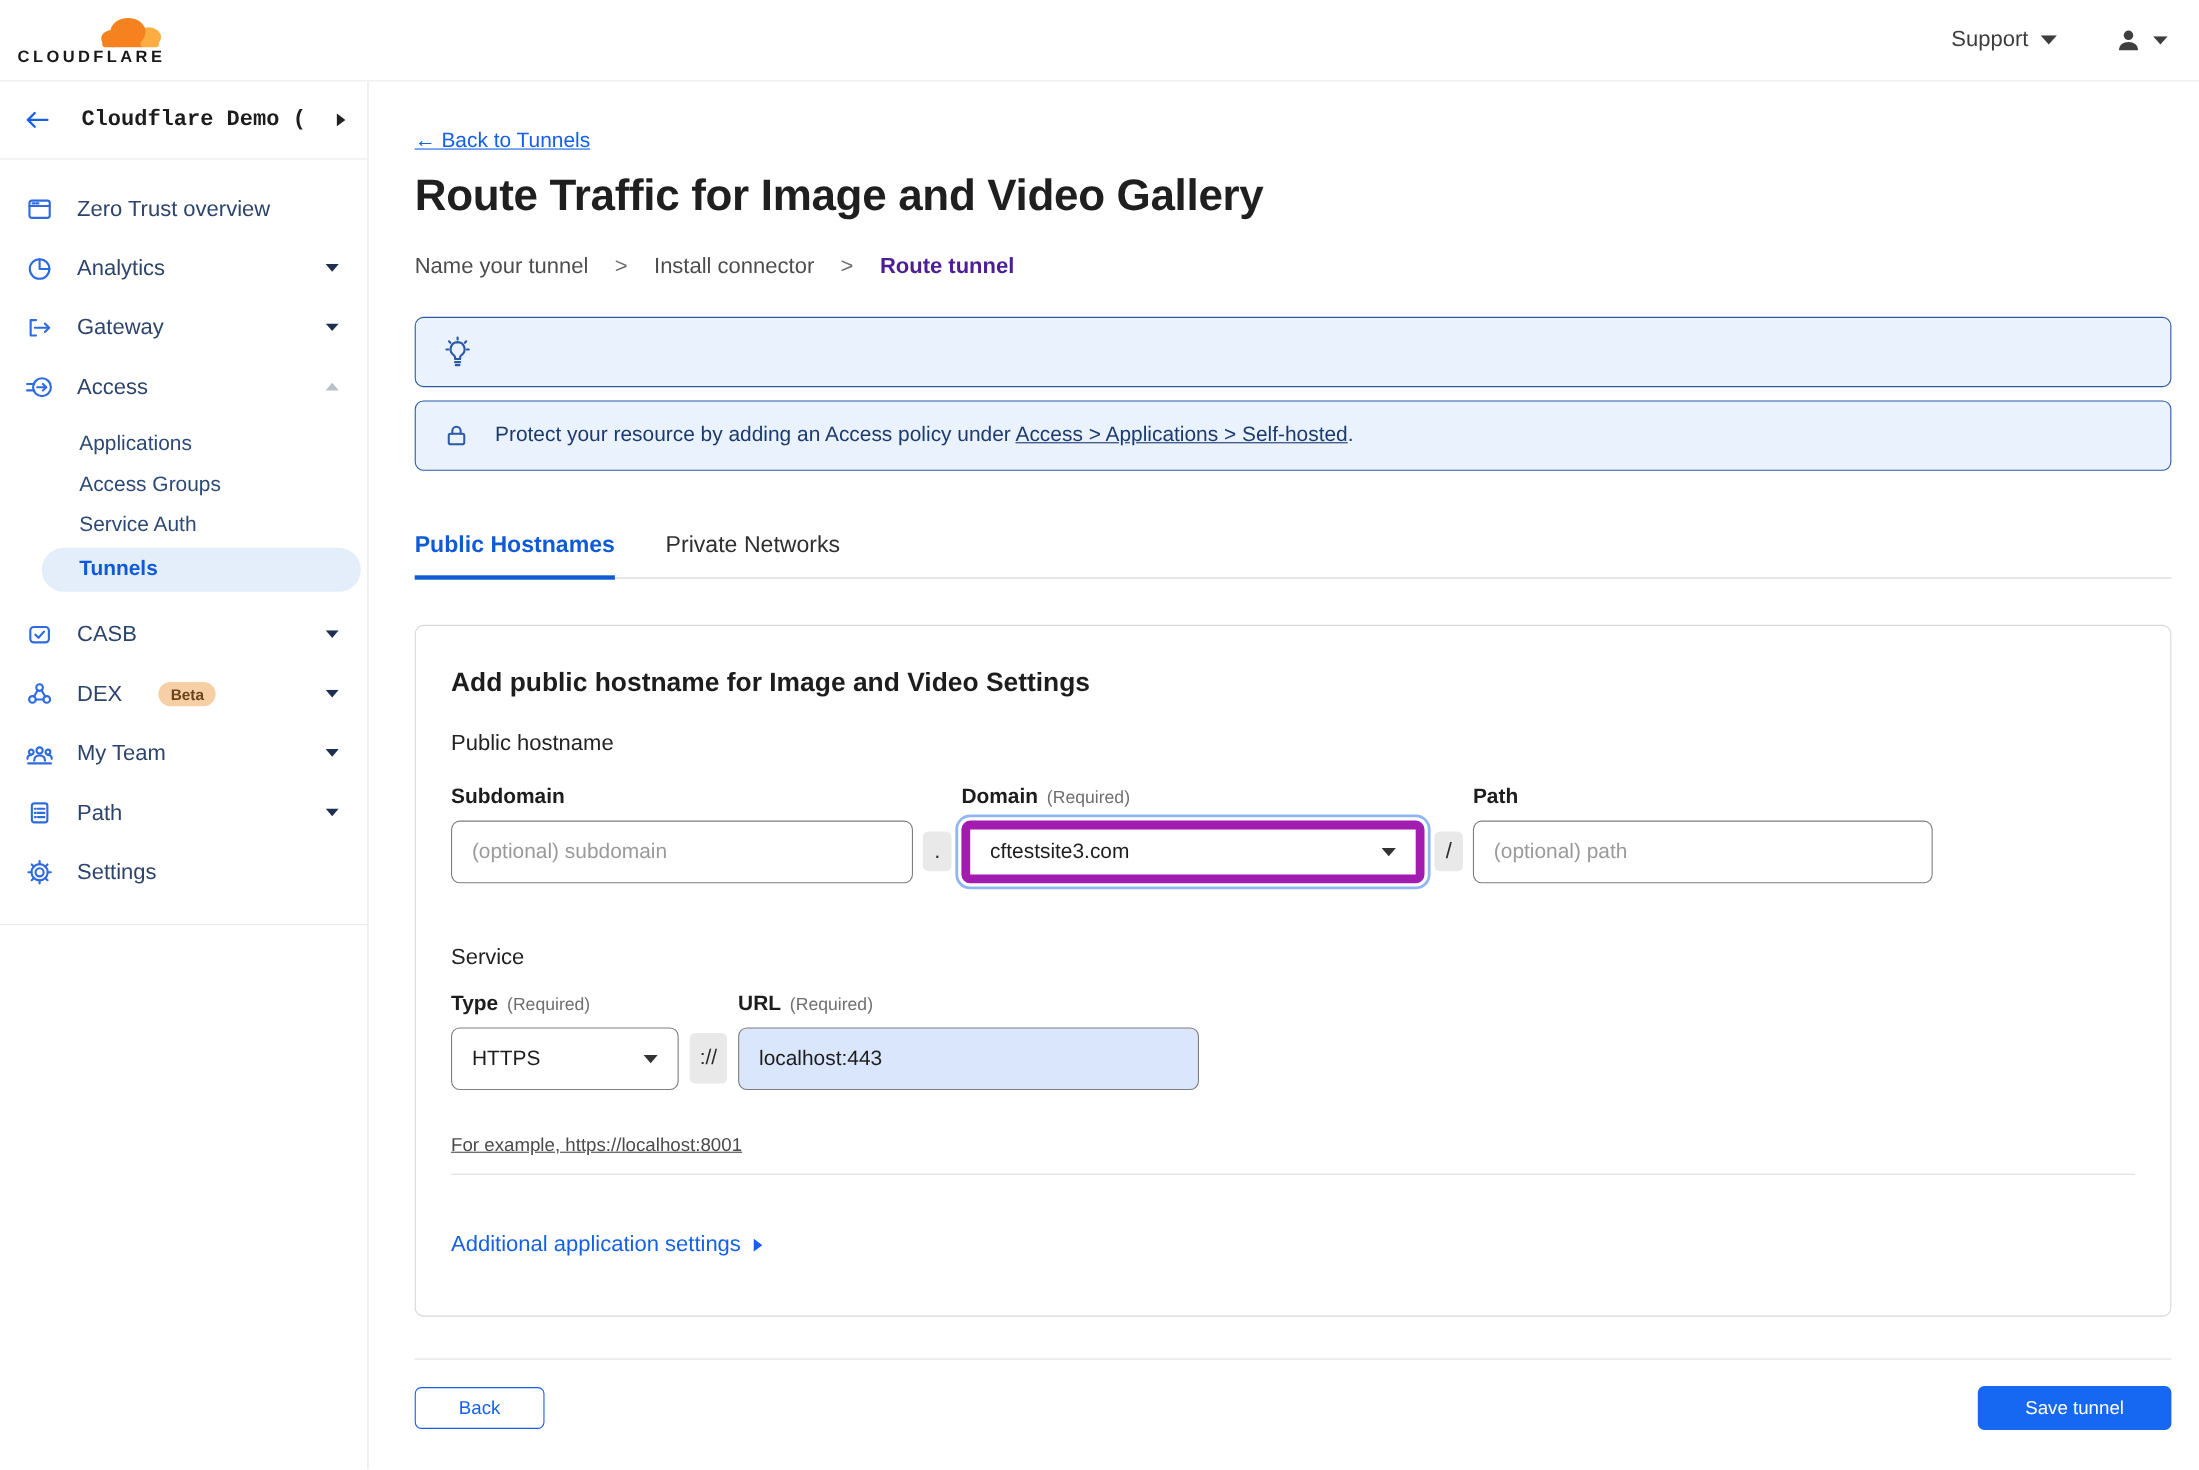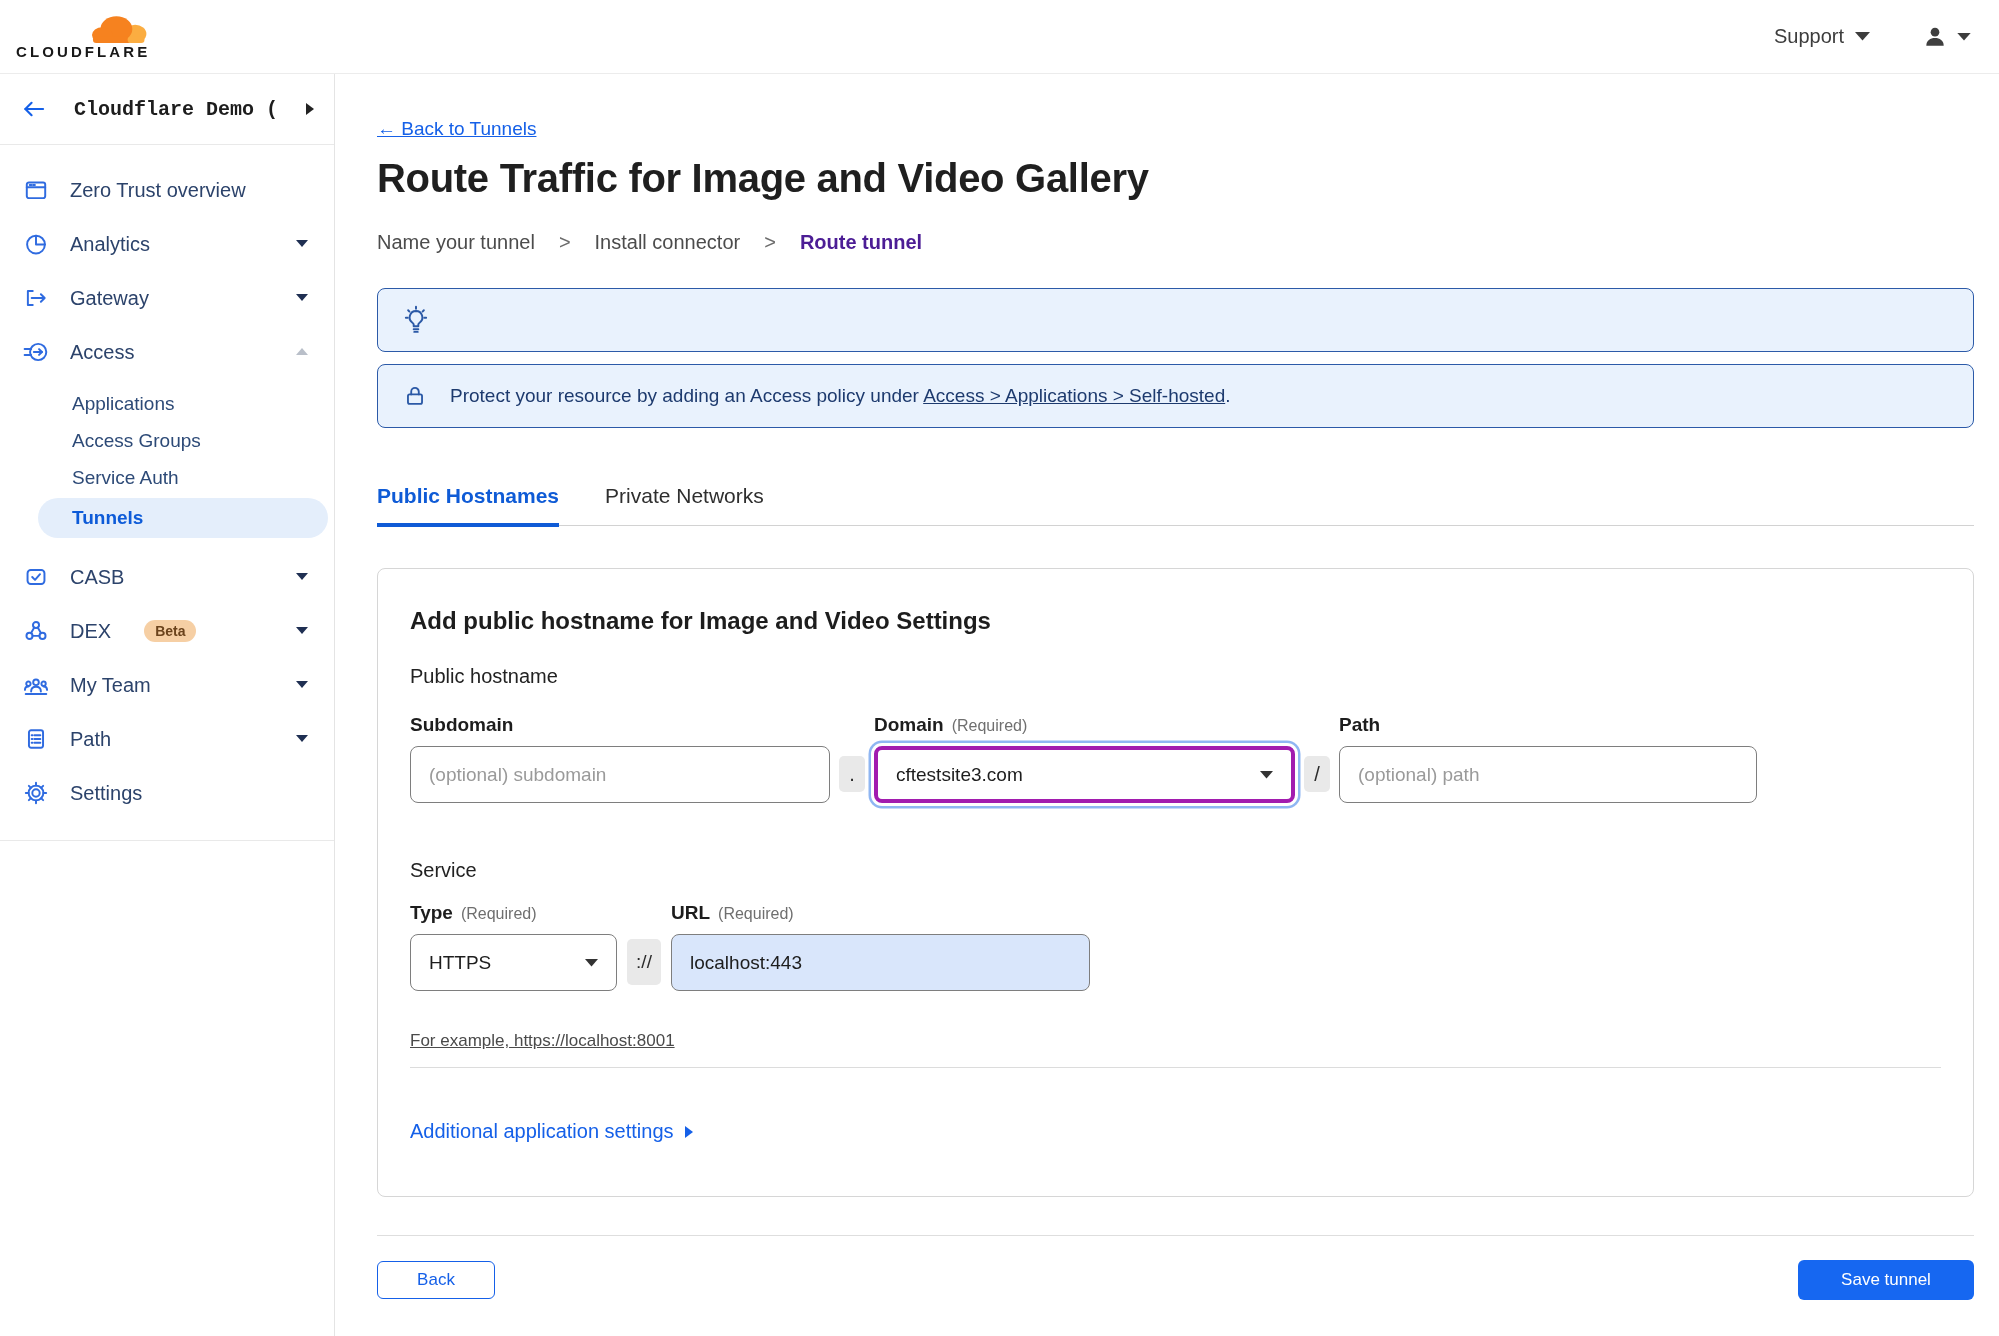--- a/index.html
+++ b/index.html
@@ -110,21 +110,21 @@
     background:#e9e9e9; border-radius:5px; display:flex; align-items:center;
     justify-content:center; font-size:20px; color:#2b2b2b;
   }
   .chip.scheme { width:34px; height:46px; margin:0 10px 6px; font-size:19px; }
   .select {
     height:57px; border:1.5px solid #7e7e7e; border-radius:8px; background:#fff;
     display:flex; align-items:center; justify-content:space-between;
     padding:0 18px; font-size:19px; color:#1d1d1d; cursor:pointer;
   }
   .select.focused {
-    border:4px solid #a21caf;
+    border:8px solid #a21caf;
     box-shadow:0 0 0 3px #fff, 0 0 0 5.5px #8fb6f2;
   }
   .url-field { background:#d9e6fb; }
   .service-label { margin-top:56px; font-size:20px; color:#222; }
   .fields-row.second { margin-top:20px; }
   .example { margin-top:40px; font-size:17px; color:#4a4a4a;text-decoration:underline; }
   .card-hr { margin-top:16px; border:none; border-top:1.5px solid #dcdcdc; }
   .add-settings {
     margin-top:52px; display:inline-flex; align-items:center; gap:11px;
     font-size:20px; color:#1560e8; cursor:pointer;

